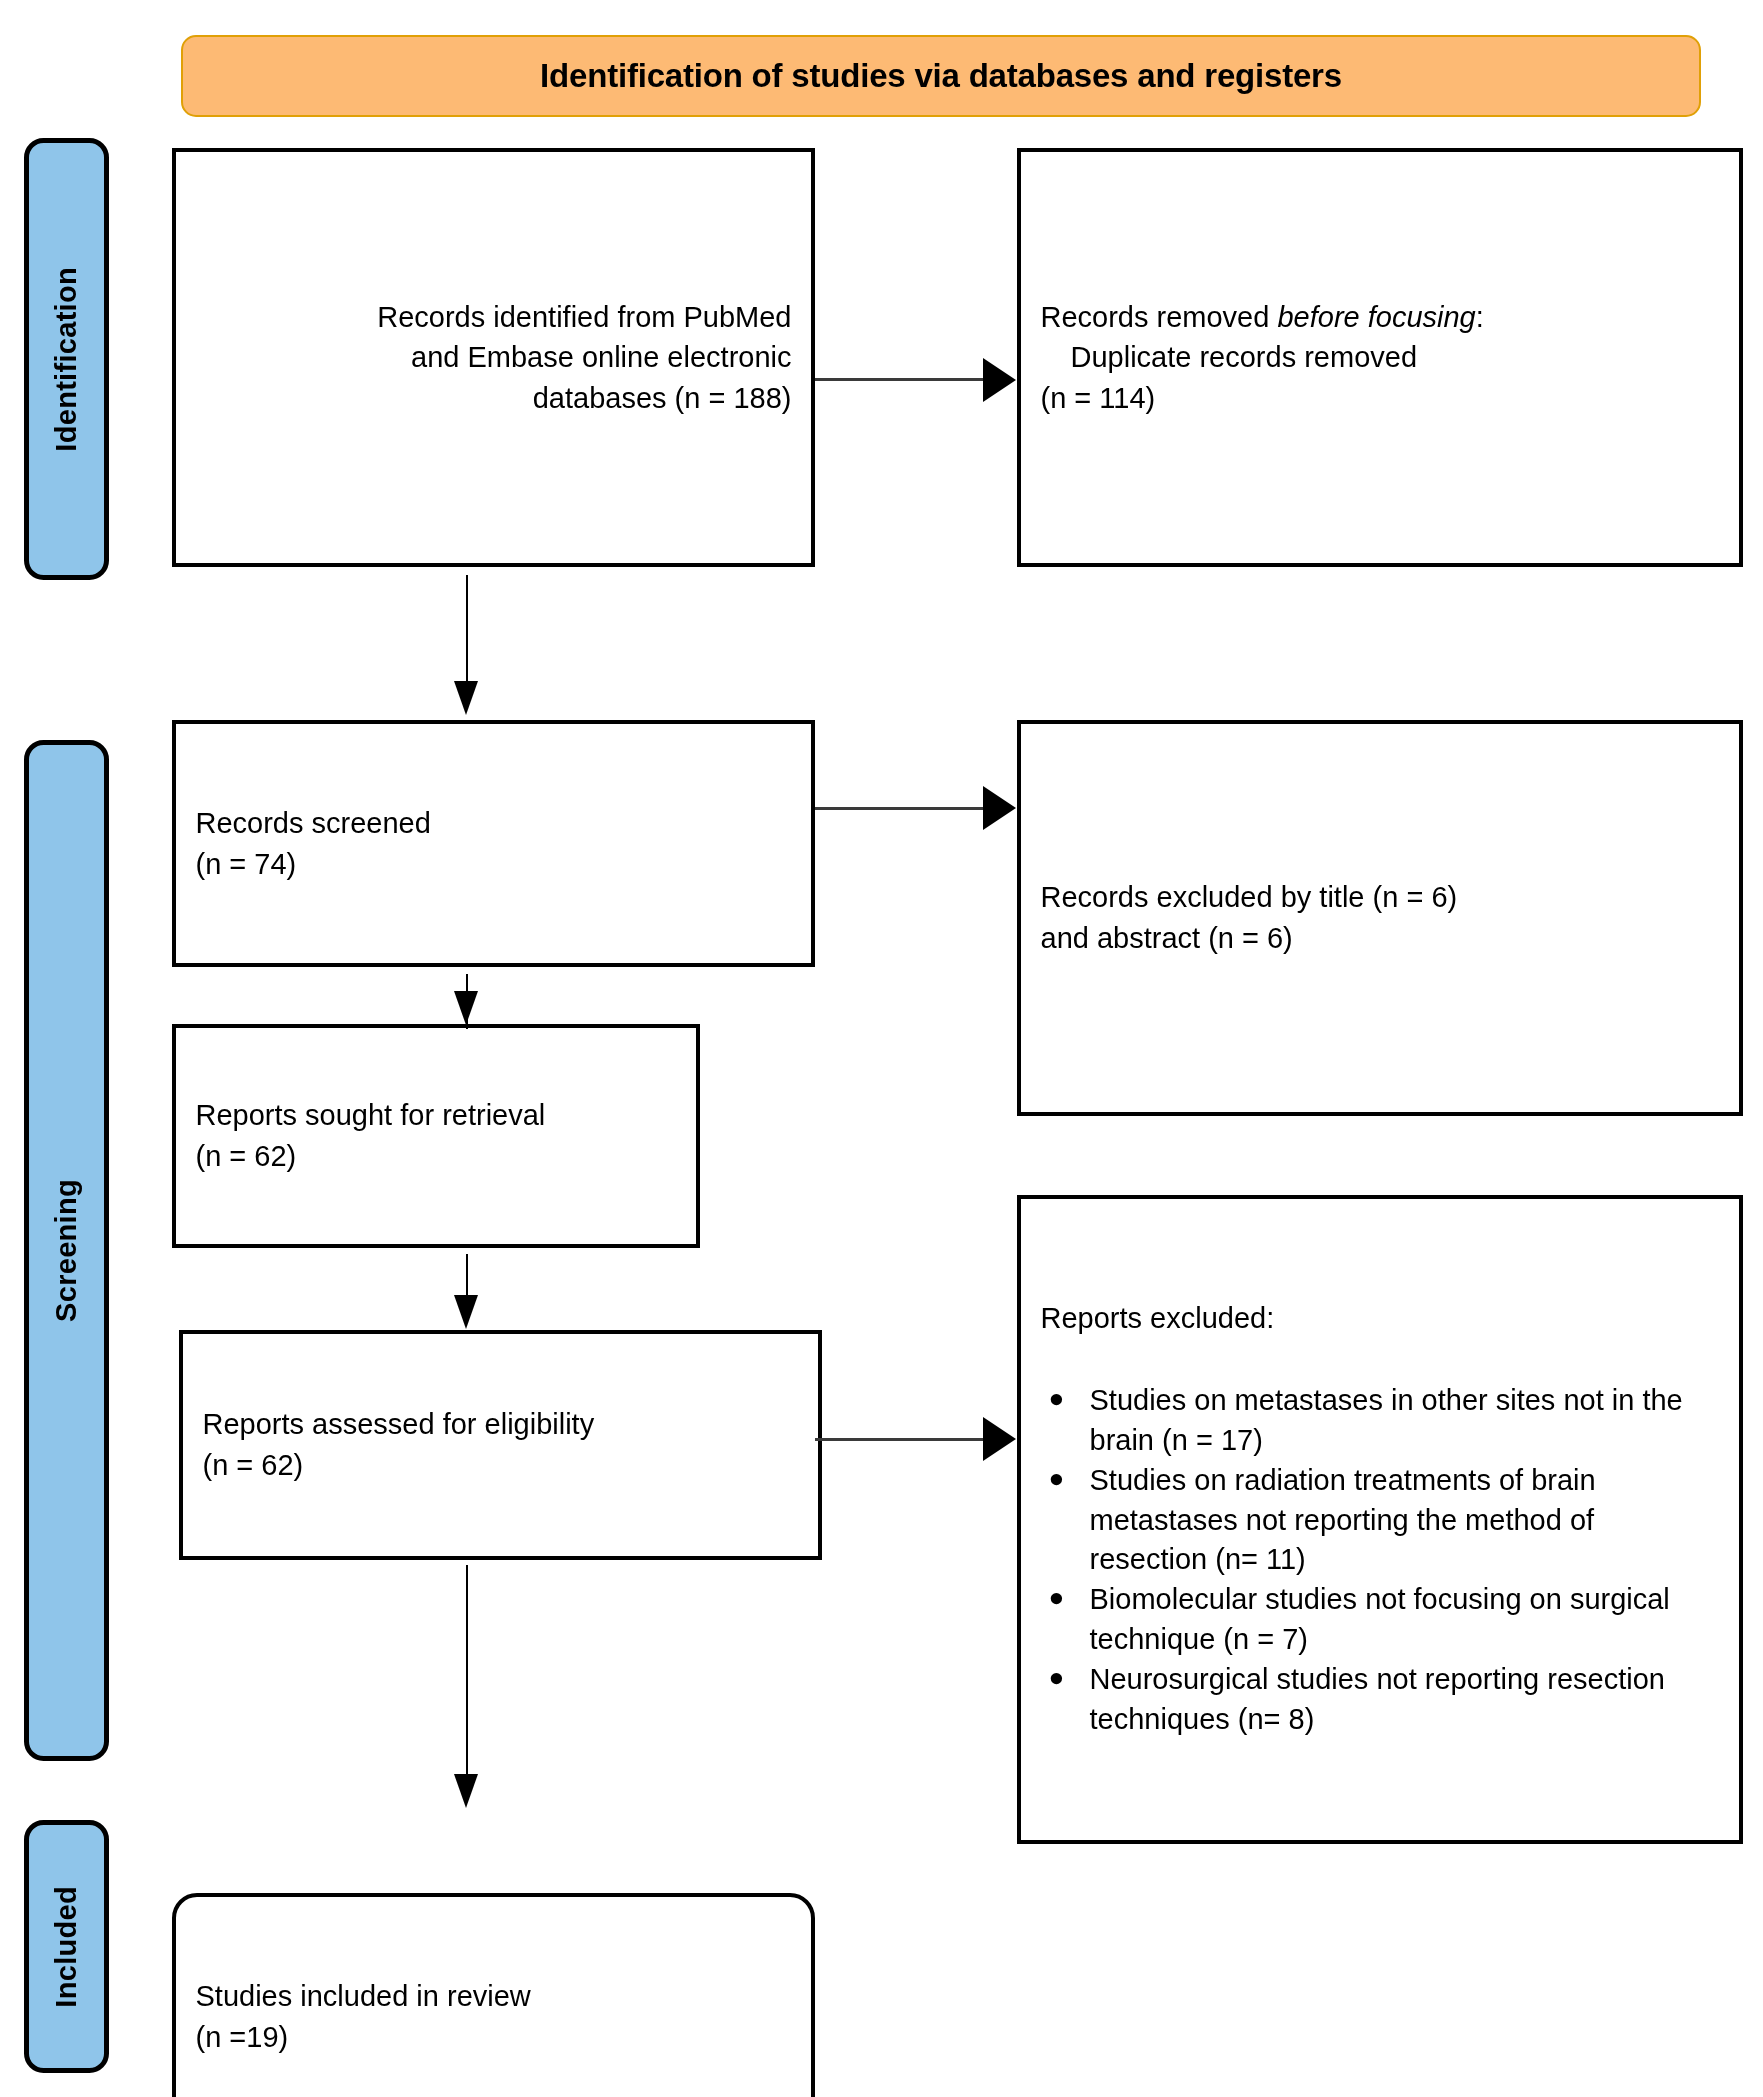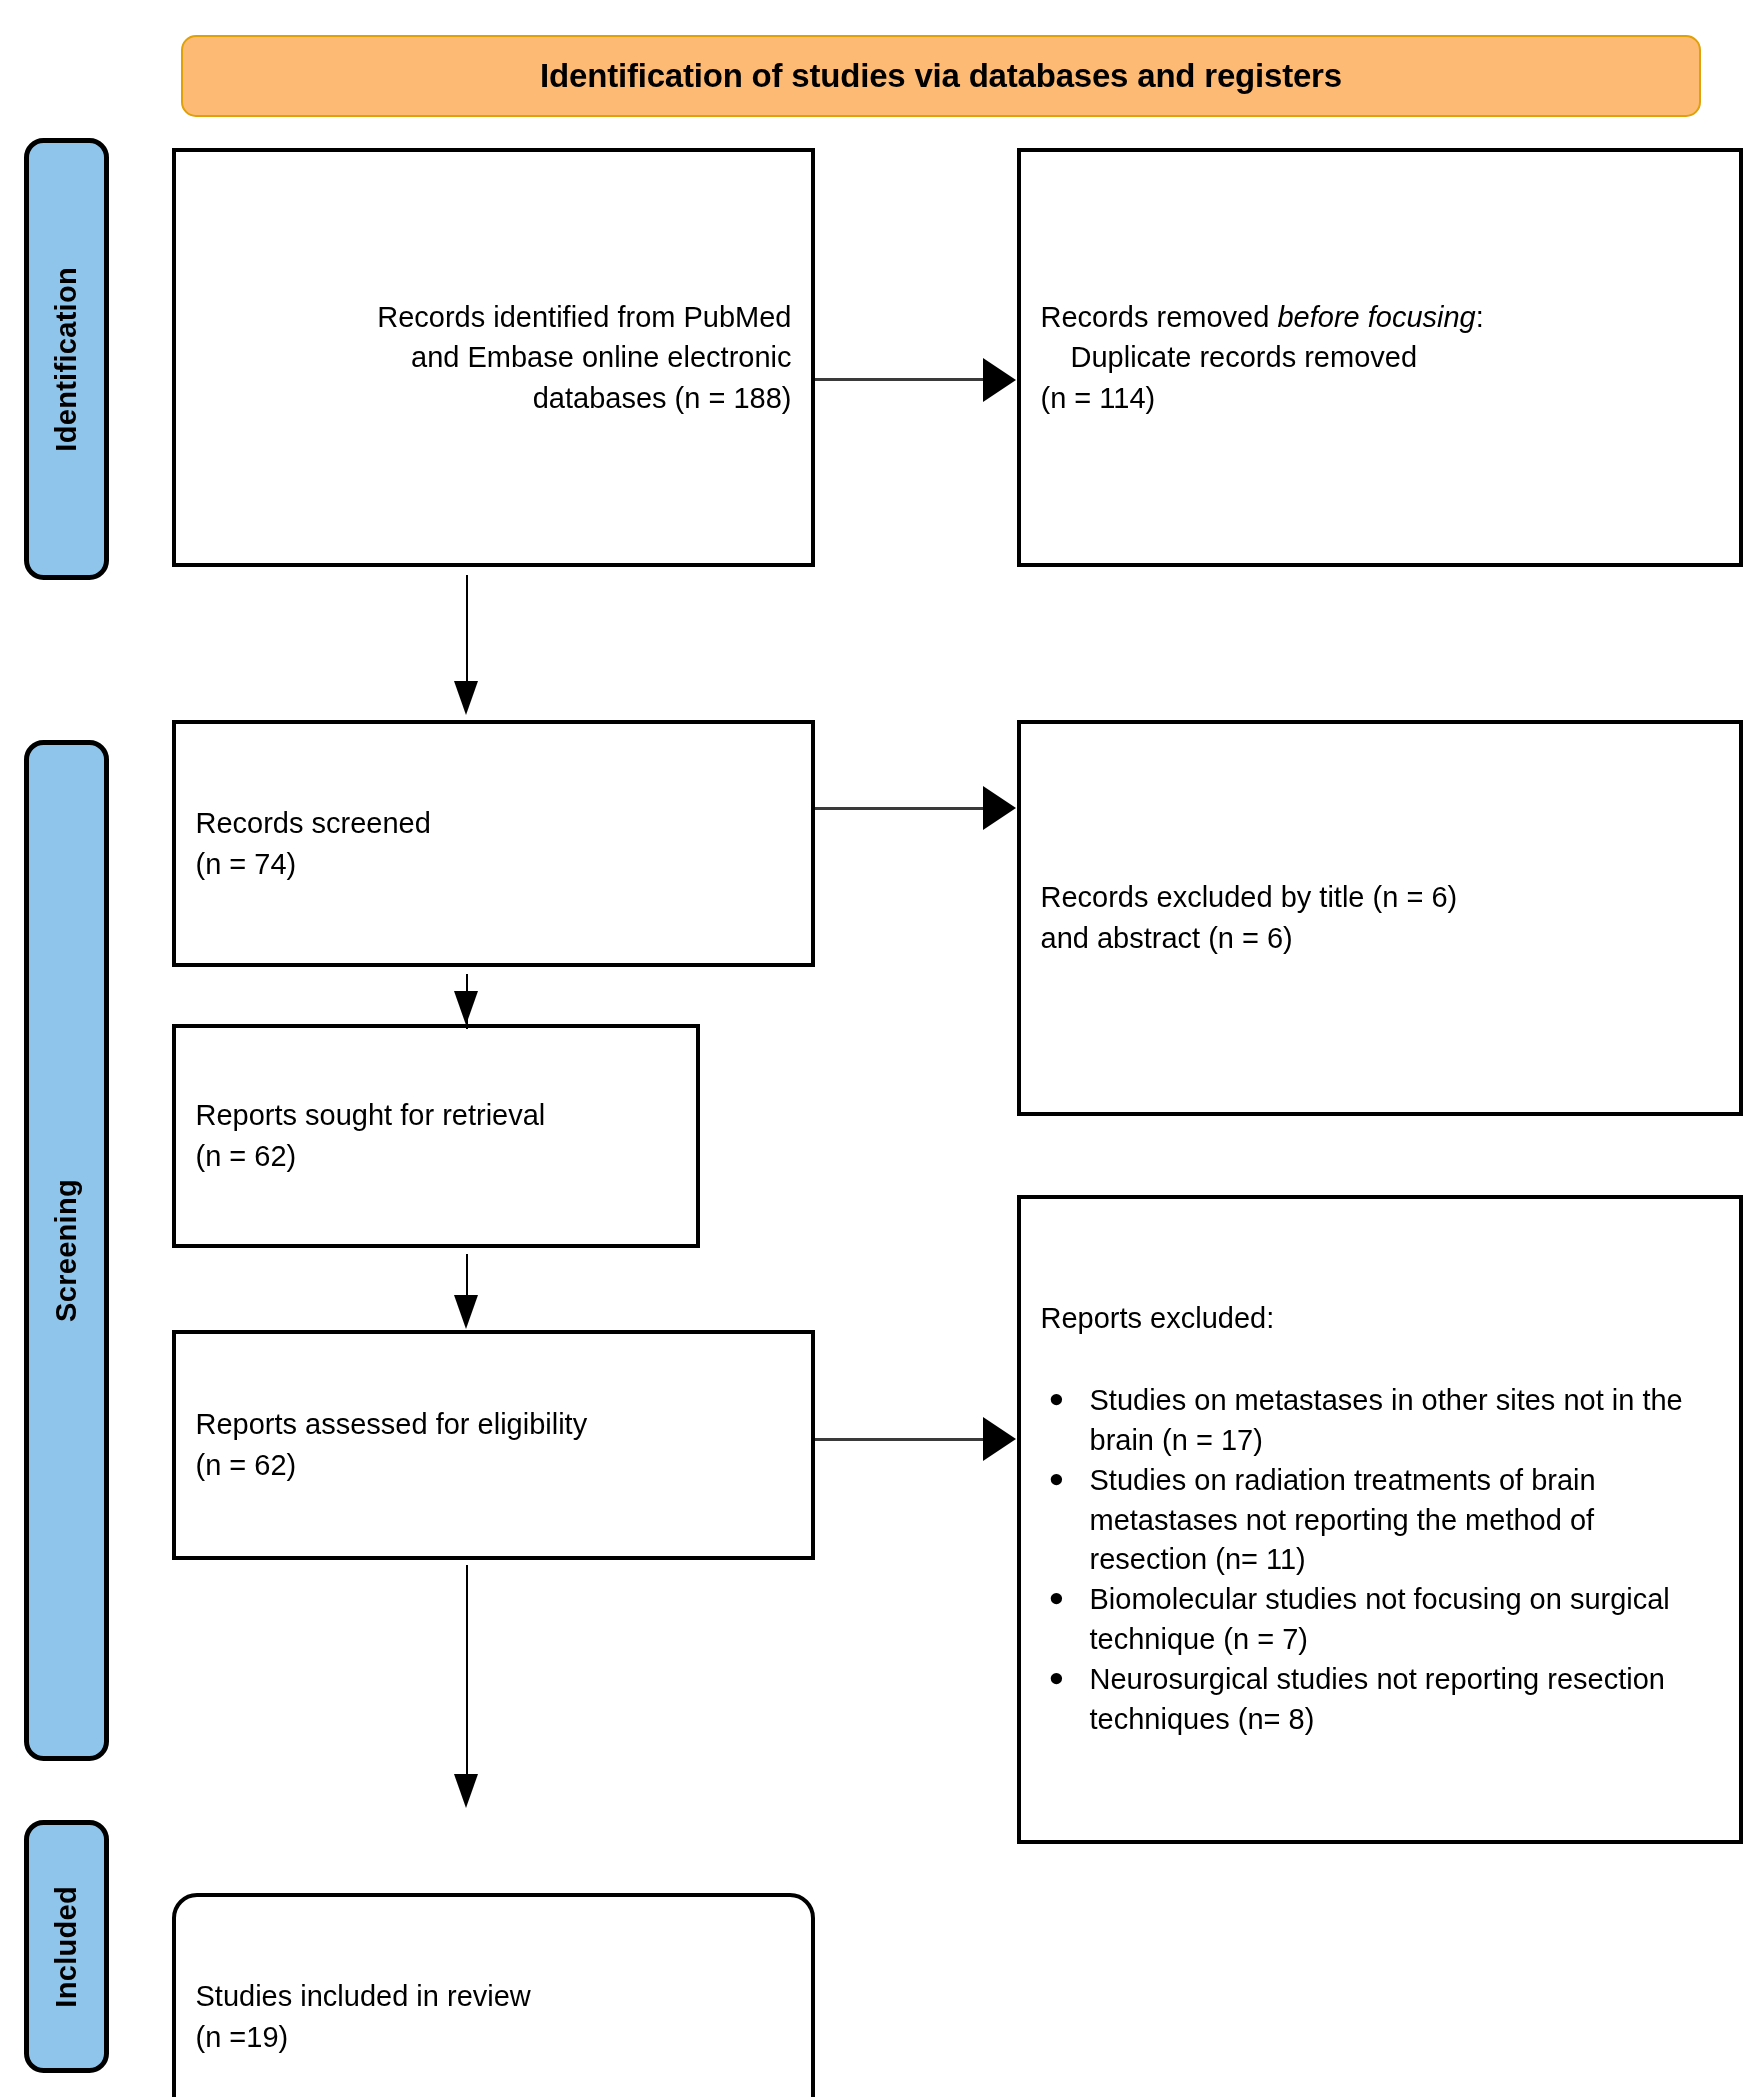--- a/index.html
+++ b/index.html
@@ -87,21 +87,21 @@
   }
   .flow-text.italic-phrase em { font-style: italic; }
   .indent-line { padding-left: 30px; }
 
   
   #box-identified  { left: 172px;  top: 148px;  width: 643px; height: 419px; text-align: right; }
   #box-removed     { left: 1017px; top: 148px;  width: 726px; height: 419px; }
   #box-screened    { left: 172px;  top: 720px; width: 643px; height: 247px; }
   #box-excluded-ta { left: 1017px; top: 720px; width: 726px; height: 396px; }
   #box-sought      { left: 172px;  top: 1024px; width: 528px; height: 224px; }
-  #box-assessed    { left: 172px;  top: 1330px; width: 643px; height: 230px; }
+  #box-assessed    { left: 179px;  top: 1330px; width: 643px; height: 230px; }
   #box-reports-exc { left: 1017px; top: 1195px; width: 726px; height: 649px; gap: 42px; }
   #box-included    { left: 172px;  top: 1893px; width: 643px; height: 247px; border-radius: 25px; }
 
   
   .excl-head { font-size: 29px; line-height: 1.36; margin-bottom: 1.1px; }
   .excl-list {
     margin: 0;
     padding: 0;
     list-style: none;
   }

